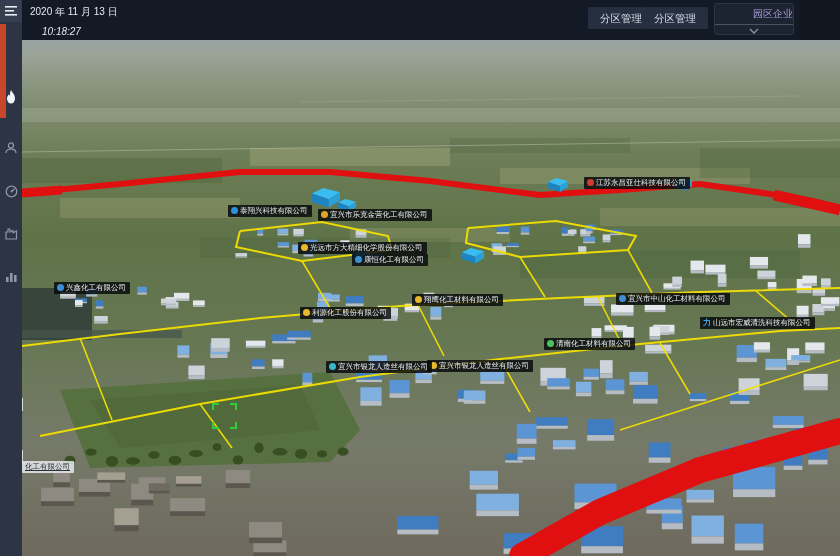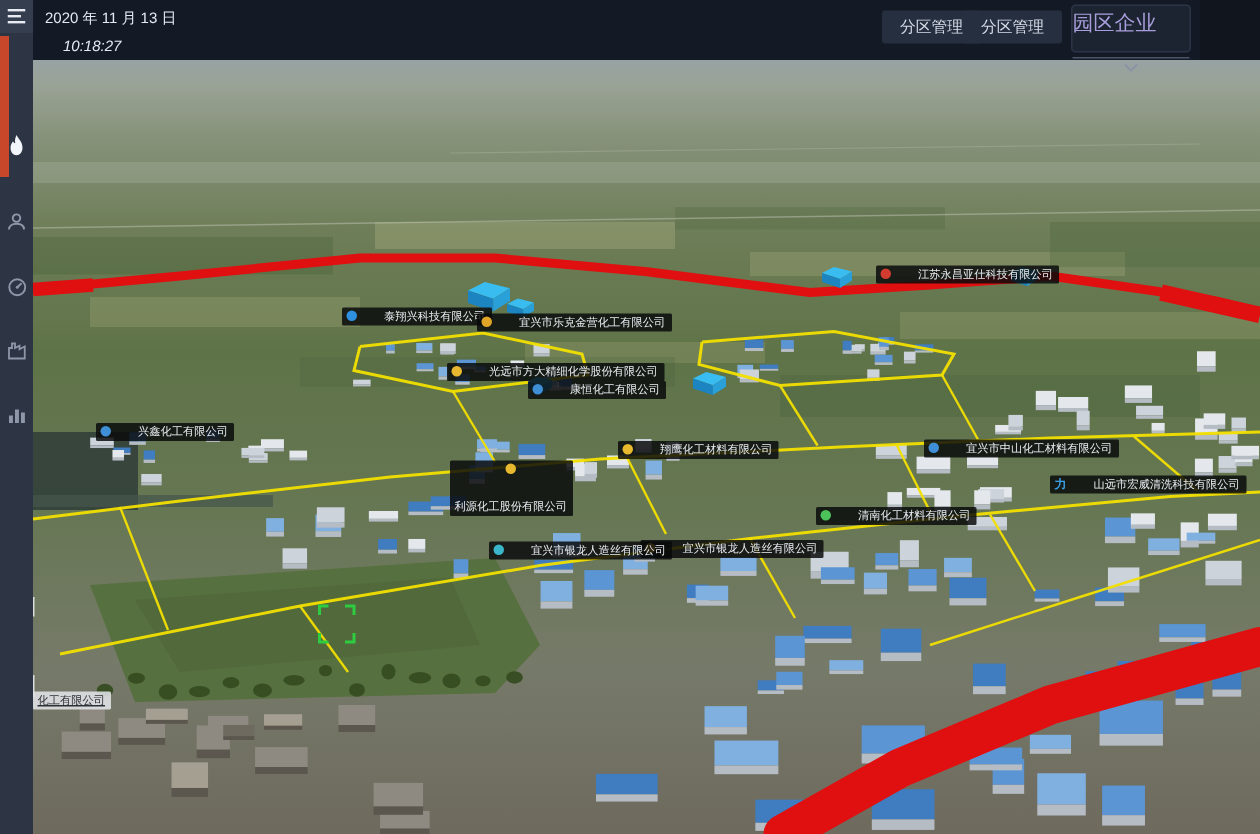--- a/index.html
+++ b/index.html
@@ -3,21 +3,21 @@
 <meta charset="utf-8">
 <style>
   html,body{margin:0;padding:0;}
   body{width:840px;height:556px;position:relative;overflow:hidden;
        font-family:"Liberation Sans","DejaVu Sans",sans-serif;background:#10151e;}
 
   
   #scene{position:absolute;left:0;top:0;z-index:1;}
   #overlay{position:absolute;left:0;top:0;width:840px;height:556px;z-index:2;}
 
-  .map-label{position:absolute;display:flex;align-items:center;gap:18px;
+  .map-label{position:absolute;display:flex;align-items:center;gap:2px;
       background:rgba(8,9,11,.84);color:#e9edf2;font-size:7.5px;line-height:1;
       padding:2px 4px 2px 3px;border-radius:1px;white-space:nowrap;cursor:pointer;}
   .map-label.light{background:rgba(225,228,231,.88);color:#2c3136;text-decoration:underline;}
   .map-label .dot{width:7px;height:7px;border-radius:50%;flex:0 0 auto;}
   .map-label .glyph{font-size:8px;font-weight:bold;flex:0 0 auto;}
 
   .edge-sliver{position:absolute;background:#e6e8ea;opacity:.9;}
 
   
   #header{position:absolute;left:22px;top:0;width:778px;height:40px;
@@ -25,22 +25,22 @@
   #datetime{position:absolute;left:8px;top:5px;color:#e4eaf4;font-size:10px;}
   #datetime .time{display:block;margin:7px 0 0 12px;font-style:italic;}
   #title{position:absolute;left:0;right:0;top:11px;text-align:center;
       color:#f2f5fa;font-size:13px;font-weight:bold;letter-spacing:1px;pointer-events:none;}
   .hbtn{position:absolute;top:7px;height:22px;padding:0 12px;background:#262f3f;
       color:#d6dce8;font-size:10.5px;border:none;border-radius:2px;line-height:22px;cursor:pointer;text-align:center;}
   #btn-zone{right:146px;}
   #btn-scene{right:92px;}
   #dropdown{position:absolute;right:6px;top:3px;width:78px;height:30px;
       background:#1d2431;border:1px solid #2c3547;border-radius:3px;cursor:pointer;}
-  #dropdown .lbl{display:block;text-align:left;font-size:14px;color:#a89ddb;
-      padding-top:3px;border-bottom:1px solid #4a5468;padding-bottom:13px;}
+  #dropdown .lbl{display:block;text-align:right;font-size:10px;color:#a89ddb;
+      padding-top:3px;border-bottom:1px solid #4a5468;padding-bottom:3px;}
   #dropdown svg{display:block;margin:3px auto 0;}
 
   
   #sidebar{position:absolute;left:0;top:0;width:22px;height:556px;background:#2d3444;z-index:6;}
   #menu-btn{width:22px;height:22px;background:#353e4f;display:flex;align-items:center;
       justify-content:center;cursor:pointer;}
   #accent{position:absolute;left:0;top:24px;width:6px;height:94px;background:#c8472b;}
   .side-ic{position:absolute;left:0;width:22px;height:22px;display:flex;align-items:center;
       justify-content:center;cursor:pointer;}
 </style>
@@ -465,25 +465,25 @@
       <span>江苏永昌亚仕科技有限公司</span>
     </div>
     <div class="map-label" style="left: 298px; top: 242px;">
       <span class="dot" style="background: rgb(232, 185, 47);"></span>
       <span>光远市方大精细化学股份有限公司</span>
     </div>
     <div class="map-label" style="left: 352px; top: 254px;">
       <span class="dot" style="background: rgb(63, 143, 214);"></span>
       <span>康恒化工有限公司</span>
     </div>
-    <div class="map-label" style="left: 64px; top: 282px;">
+    <div class="map-label" style="left: 54px; top: 282px;">
       <span class="dot" style="background: rgb(63, 143, 214);"></span>
       <span>兴鑫化工有限公司</span>
     </div>
-    <div class="map-label" style="left: 300px; top: 307px; flex-direction: column;">
+    <div class="map-label" style="left: 300px; top: 307px;">
       <span class="dot" style="background: rgb(232, 185, 47);"></span>
       <span>利源化工股份有限公司</span>
     </div>
     <div class="map-label" style="left: 412px; top: 294px;">
       <span class="dot" style="background: rgb(232, 185, 47);"></span>
       <span>翔鹰化工材料有限公司</span>
     </div>
     <div class="map-label" style="left: 616px; top: 293px;">
       <span class="dot" style="background: rgb(63, 143, 214);"></span>
       <span>宜兴市中山化工材料有限公司</span>

